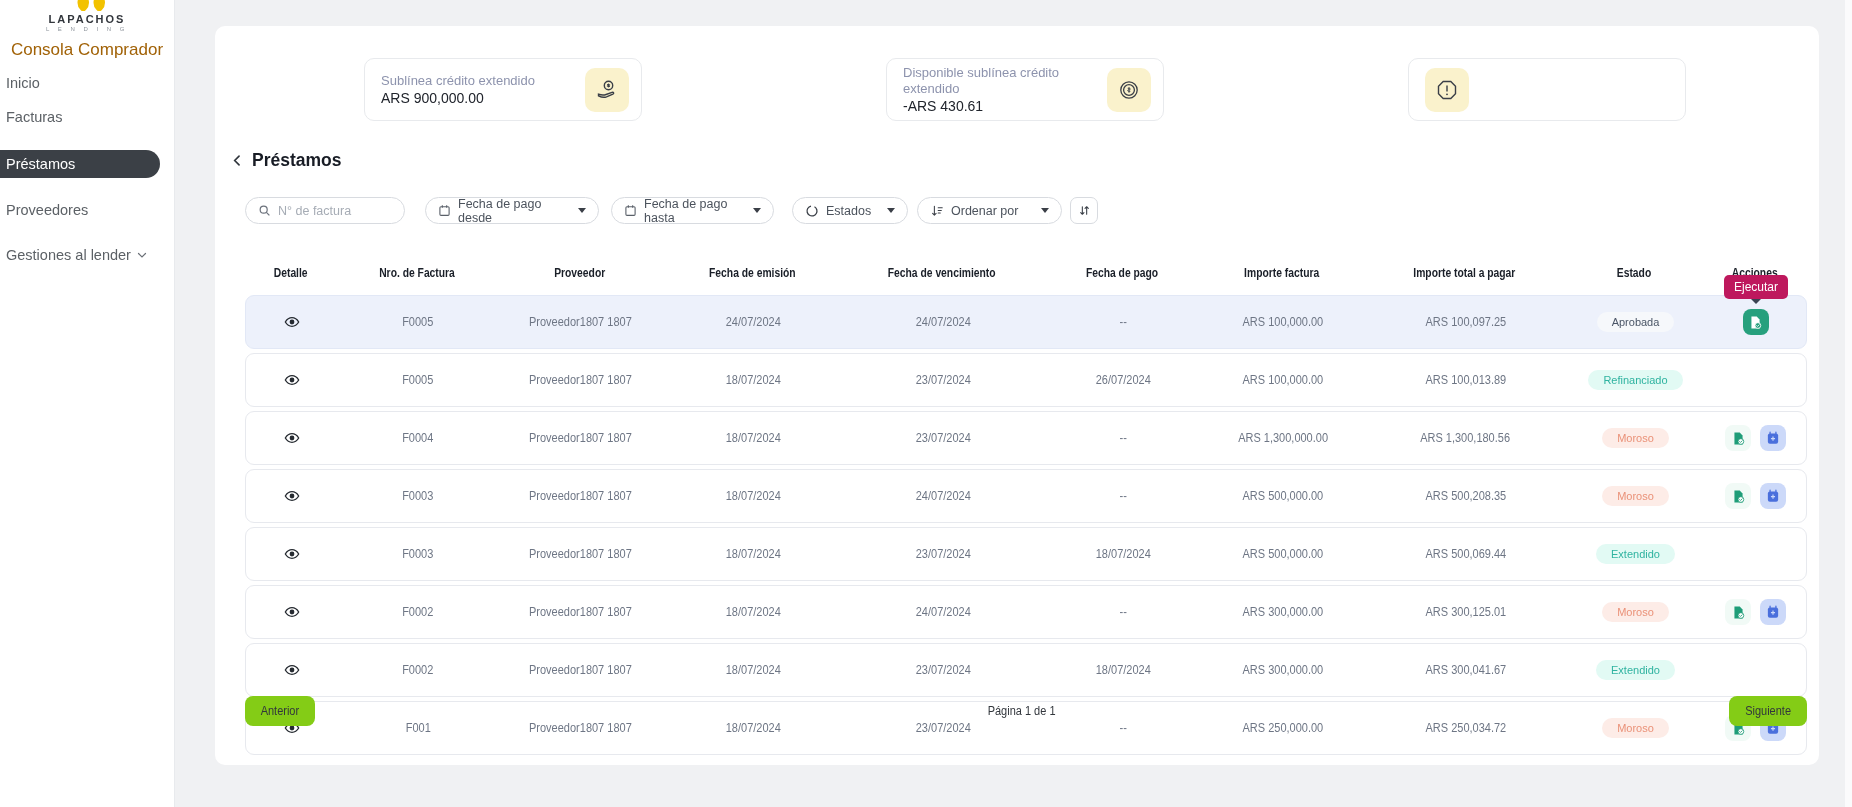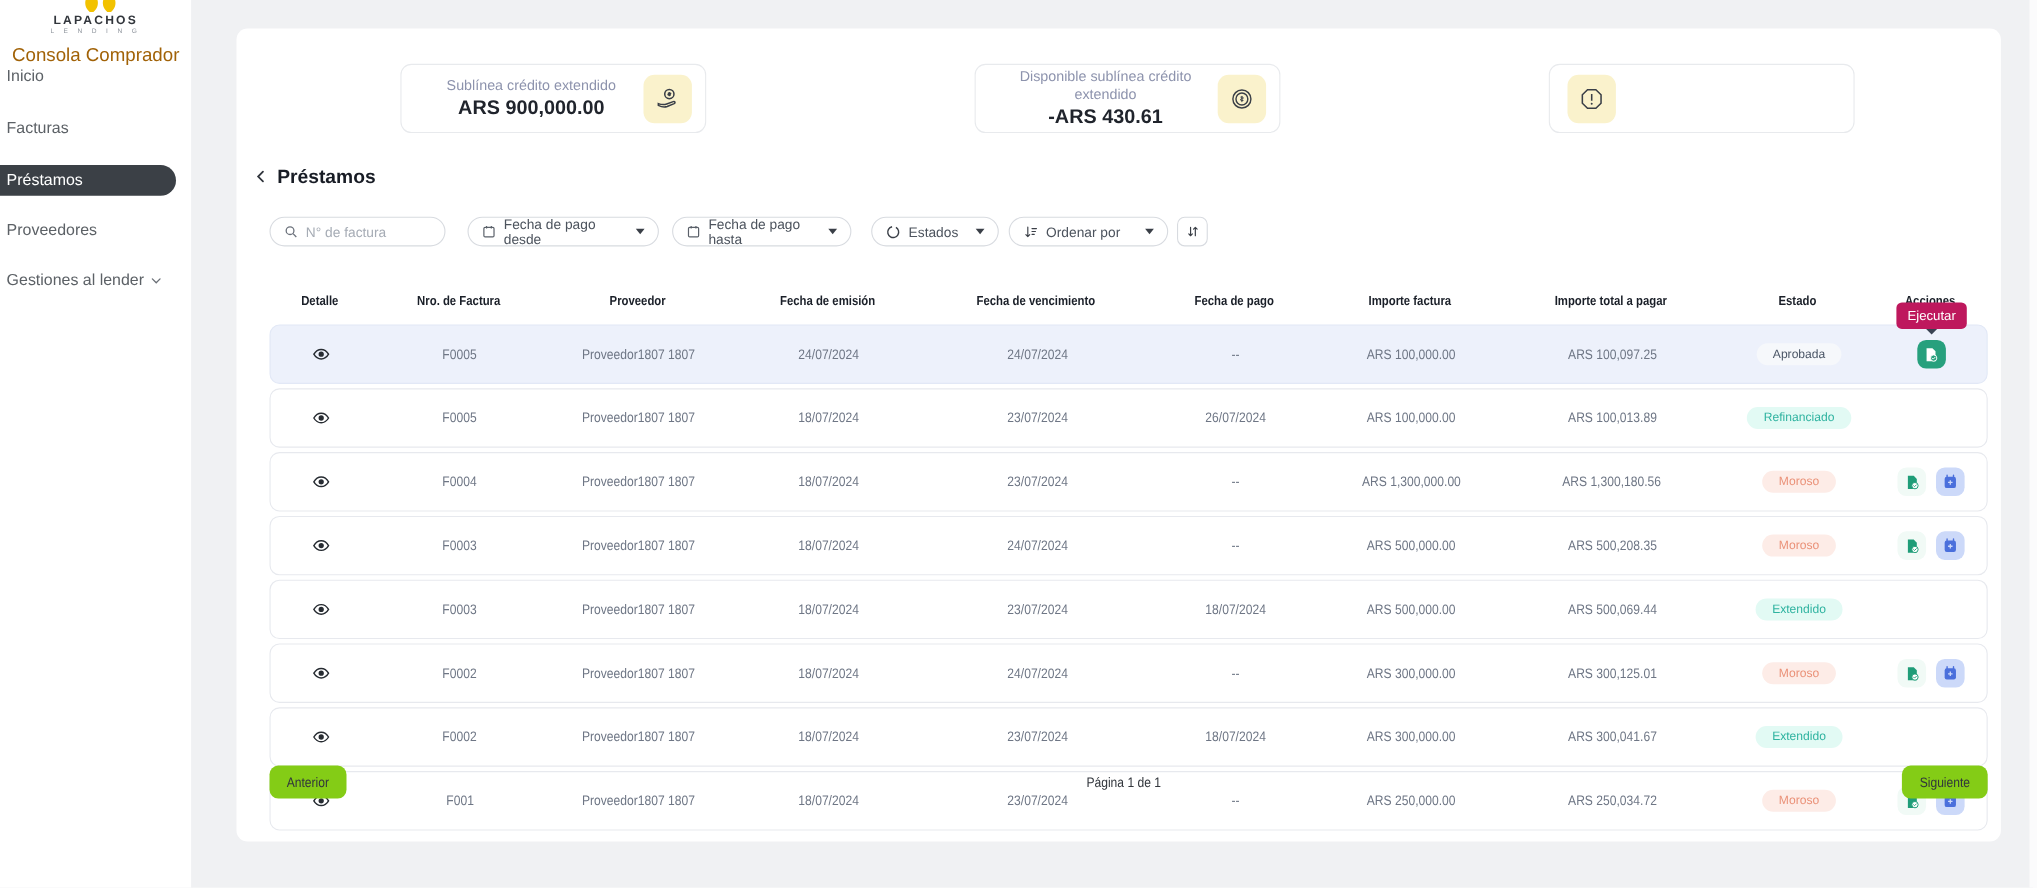--- a/index.html
+++ b/index.html
@@ -29,28 +29,28 @@
     width:160px; background:#3b4046; color:#ffffff; border-radius:0 14px 14px 0;
   }
   .nav-chevron { position:absolute; right:22px; }
   
   .content-card {
     position:absolute; left:215px; top:26px; width:1604px; height:739px;
     background:#ffffff; border-radius:10px;
   }
   .right-strip { position:absolute; right:0; top:0; width:7px; height:807px; background:#fbfbfc; z-index:9; }
   
-  .cards-row { position:absolute; top:32px; left:16px; right:0; display:flex; justify-content:center; gap:244px;text-align:center; }
+  .cards-row { position:absolute; top:32px; left:16px; right:0; display:flex; justify-content:center; gap:244px; }
   .sum-card {
     width:278px; height:63px; border:1px solid #e8eaed; border-radius:10px;
     display:flex; align-items:center; padding:0 12px 0 16px; background:#fff;
   }
   .sum-text { flex:1; }
   .sum-title { font-size:13px; line-height:1.22; color:#8d93ad; }
-  .sum-value { font-size:18px; font-weight:bold; color:#20242c; margin-top:2px; }
+  .sum-value { font-size:14px; font-weight:normal; color:#20242c; margin-top:2px; }
   .sum-icon {
     width:44px; height:44px; border-radius:10px; background:#faf2cc;
     display:flex; align-items:center; justify-content:center; flex:0 0 auto;
   }
   
   .title-row { position:absolute; top:124px; left:15px; display:flex; align-items:center; gap:7px; }
   .page-title { font-size:17.5px; font-weight:bold; color:#181c25; }
   
   .filters-row { position:absolute; top:171px; left:30px; display:flex; align-items:center; }
   .pill {
@@ -127,21 +127,21 @@
 <aside class="sidebar">
   <div class="logo-block">
     <div class="logo-glyph">
       <div class="petal"></div>
         <div class="petal"></div>
     </div>
     <div class="logo-title">LAPACHOS</div>
     <div class="logo-sub">L E N D I N G</div>
     <div class="console-label">Consola Comprador</div>
   </div>
-  <div class="nav-item" style="top:56px">
+  <div class="nav-item" style="top:69px">
       <span>Inicio</span>
     </div>
   <div class="nav-item" style="top:103px">
       <span>Facturas</span>
     </div>
   <div class="nav-item active" style="top:150px">
       <span>Préstamos</span>
     </div>
   <div class="nav-item" style="top:196px">
       <span>Proveedores</span>

